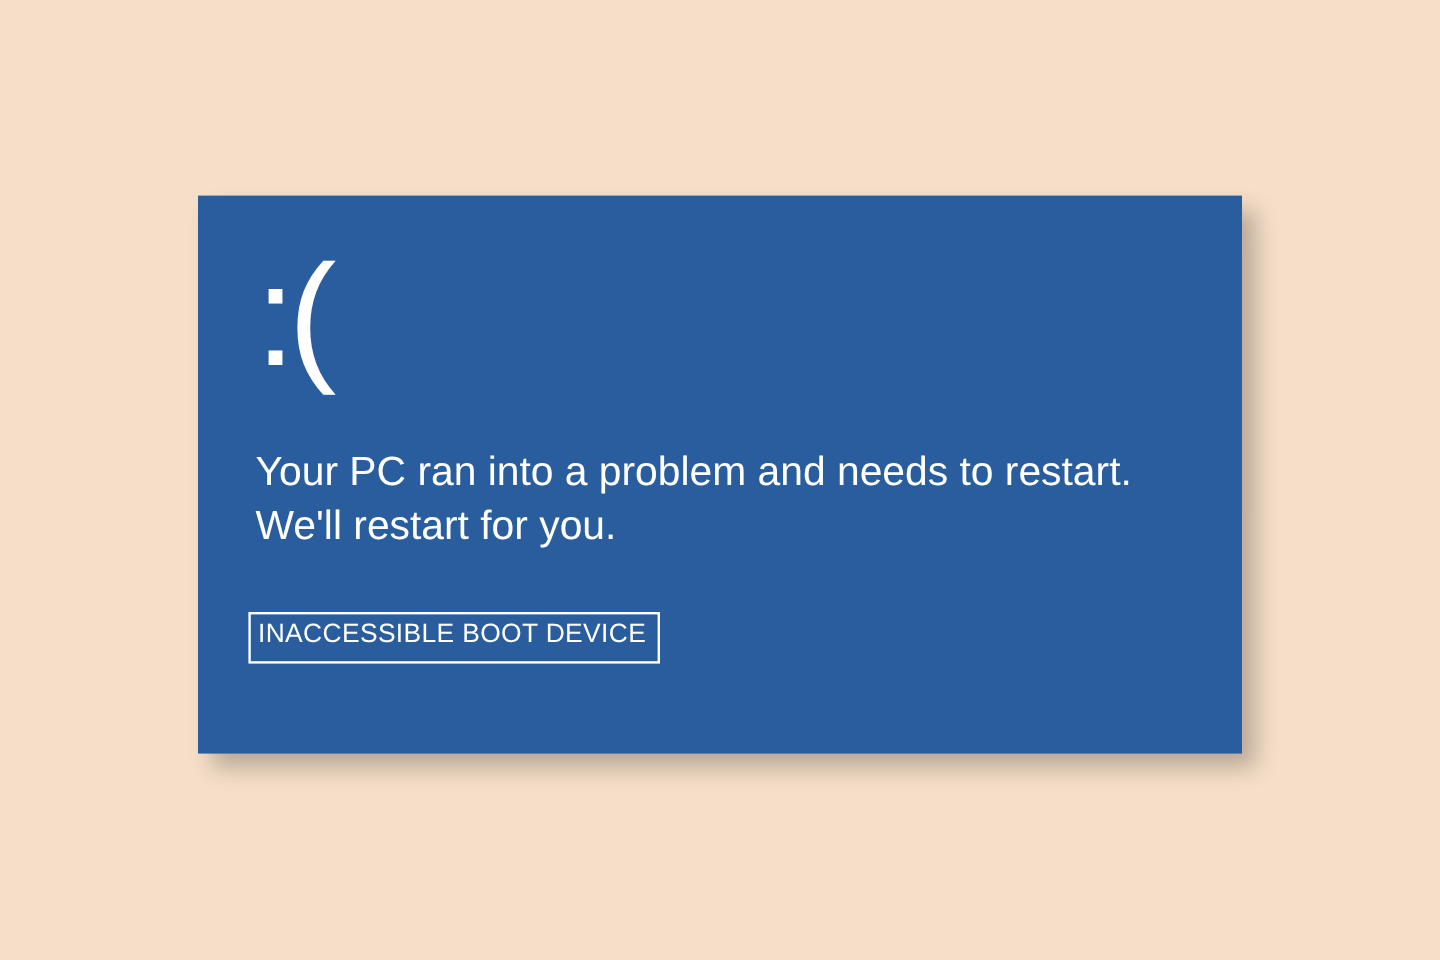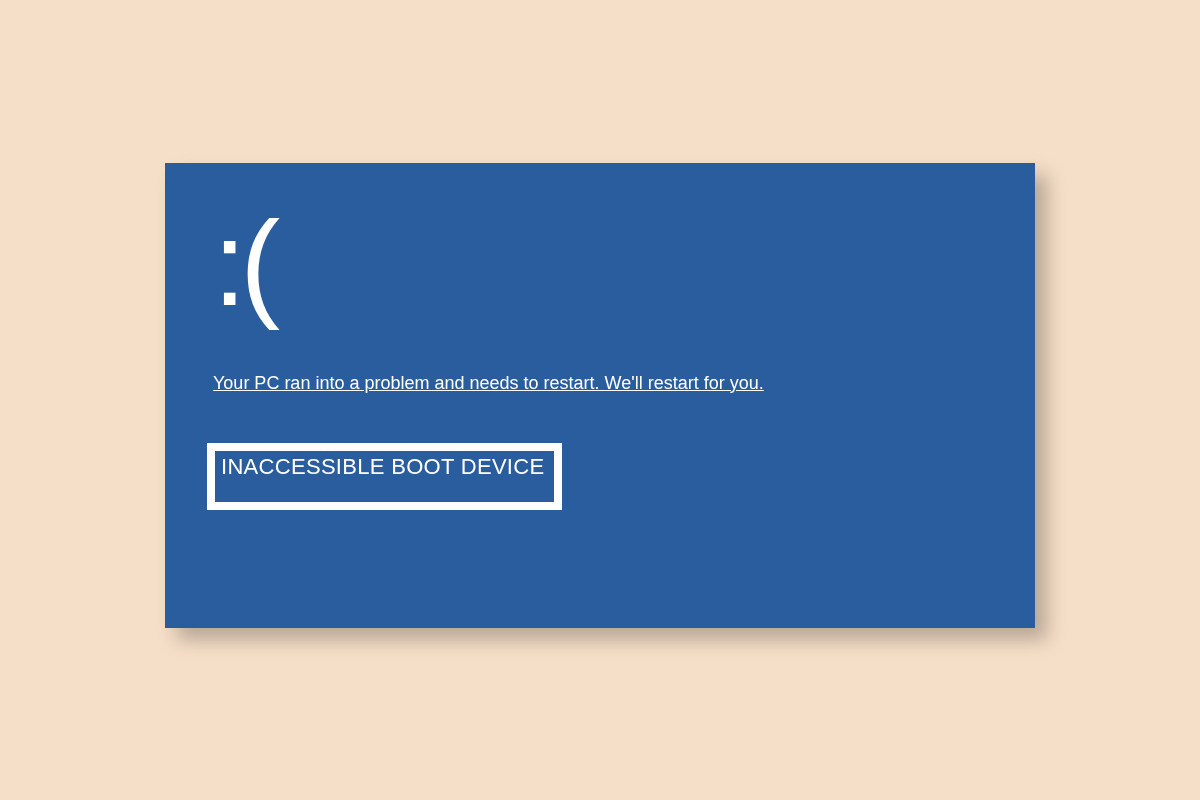--- a/index.html
+++ b/index.html
@@ -29,37 +29,36 @@
     }
     .sad-face {
       font-size: 120px;
       font-weight: 300;
       line-height: 1;
       margin-bottom: 48px;
       letter-spacing: -6px;
       font-family: 'Segoe UI Light', 'Segoe UI', sans-serif;
     }
     .main-message {
-      font-size: 18px;
+      font-size: 34px;
       font-weight: 400;
       line-height: 1.35;
       margin-bottom: 48px;
       max-width: 740px;
-      text-decoration: underline;
     }
     .sub-message {
       font-size: 22px;
       font-weight: 400;
       line-height: 1.35;
       margin-bottom: 4px;
     }
     .error-code-box {
       display: inline-block;
-      border: 8px solid #ffffff;
-      padding: 3px 10px 22px 6px;
+      border: 2px solid #ffffff;
+      padding: 3px 10px 10px 6px;
       margin-left: -6px;
     }
     .error-code {
       font-size: 22px;
       font-weight: 400;
       letter-spacing: 0.3px;
     }
   </style>
 </head>
 <body>

